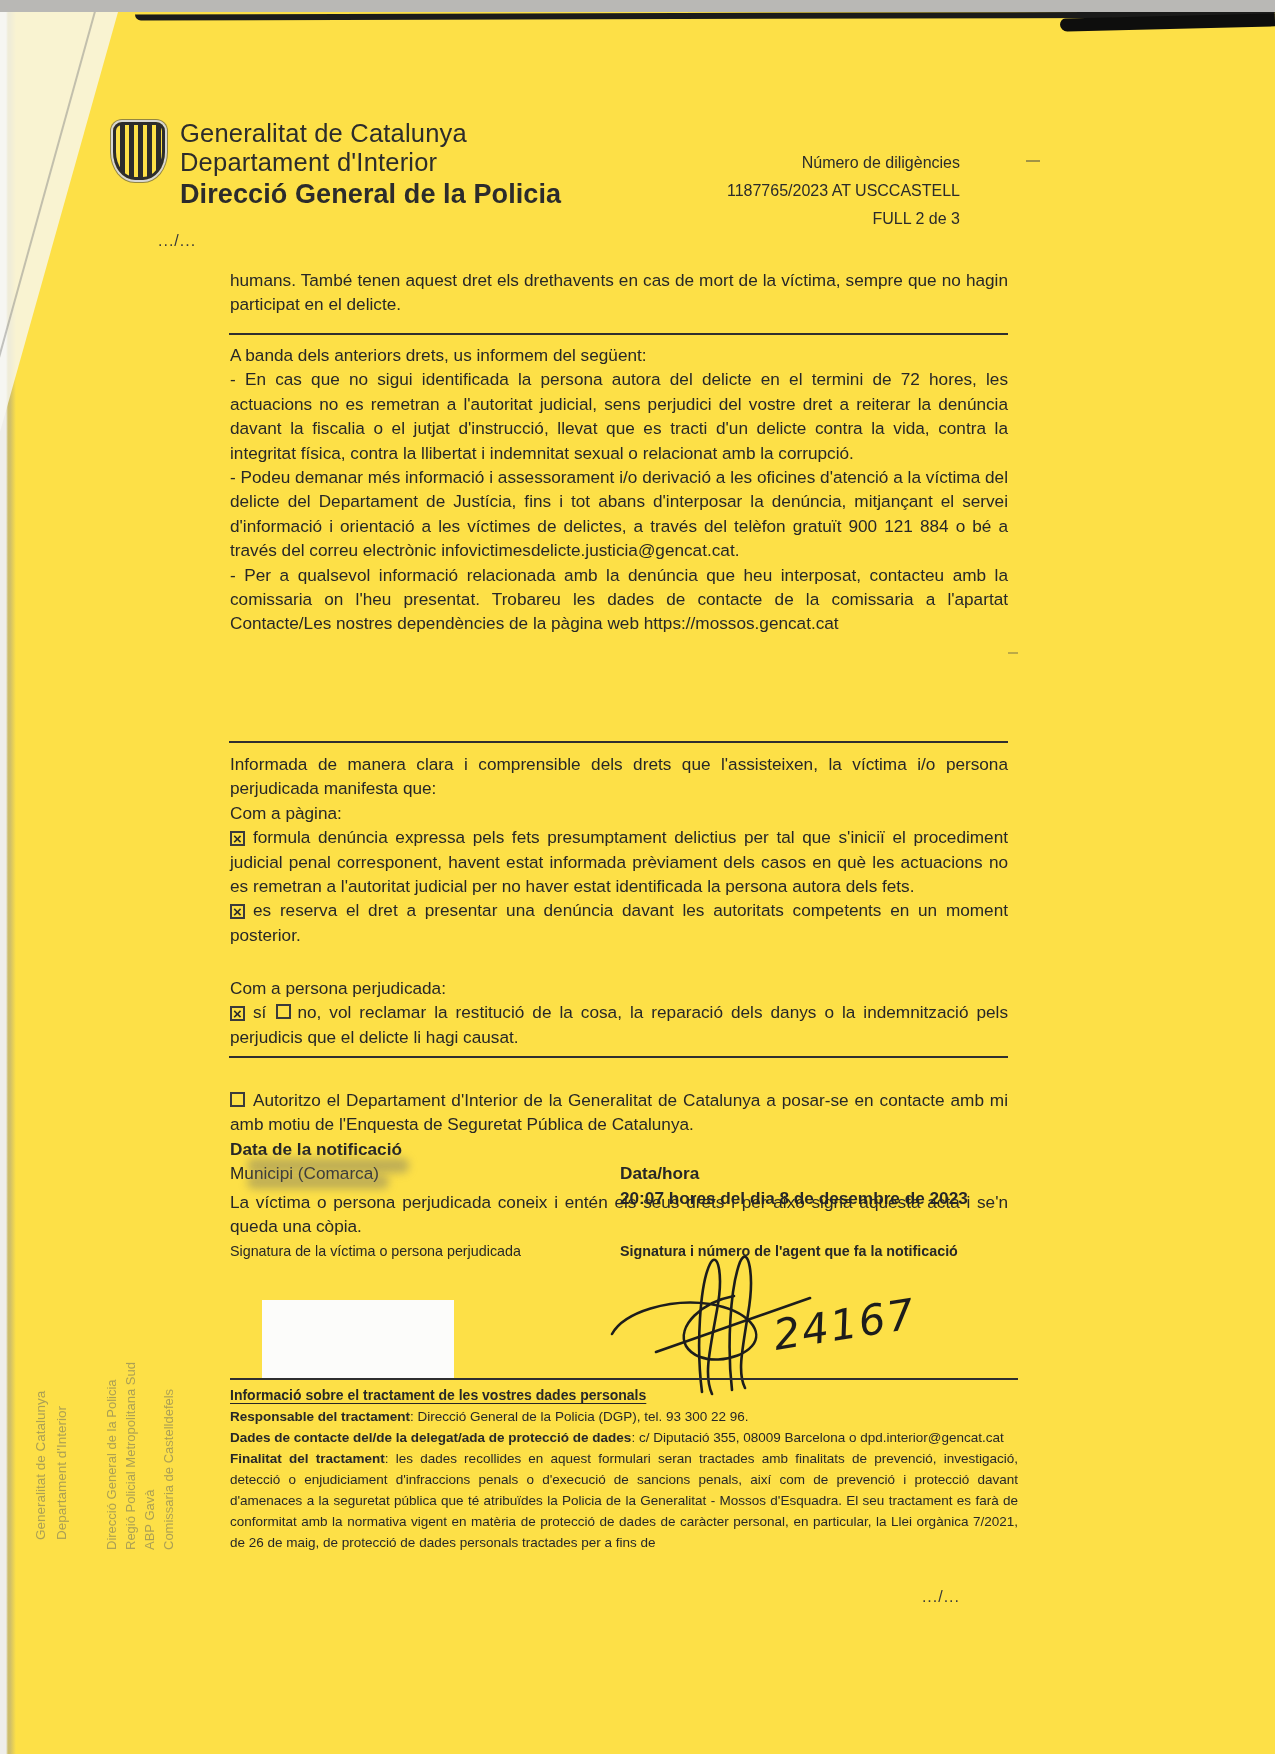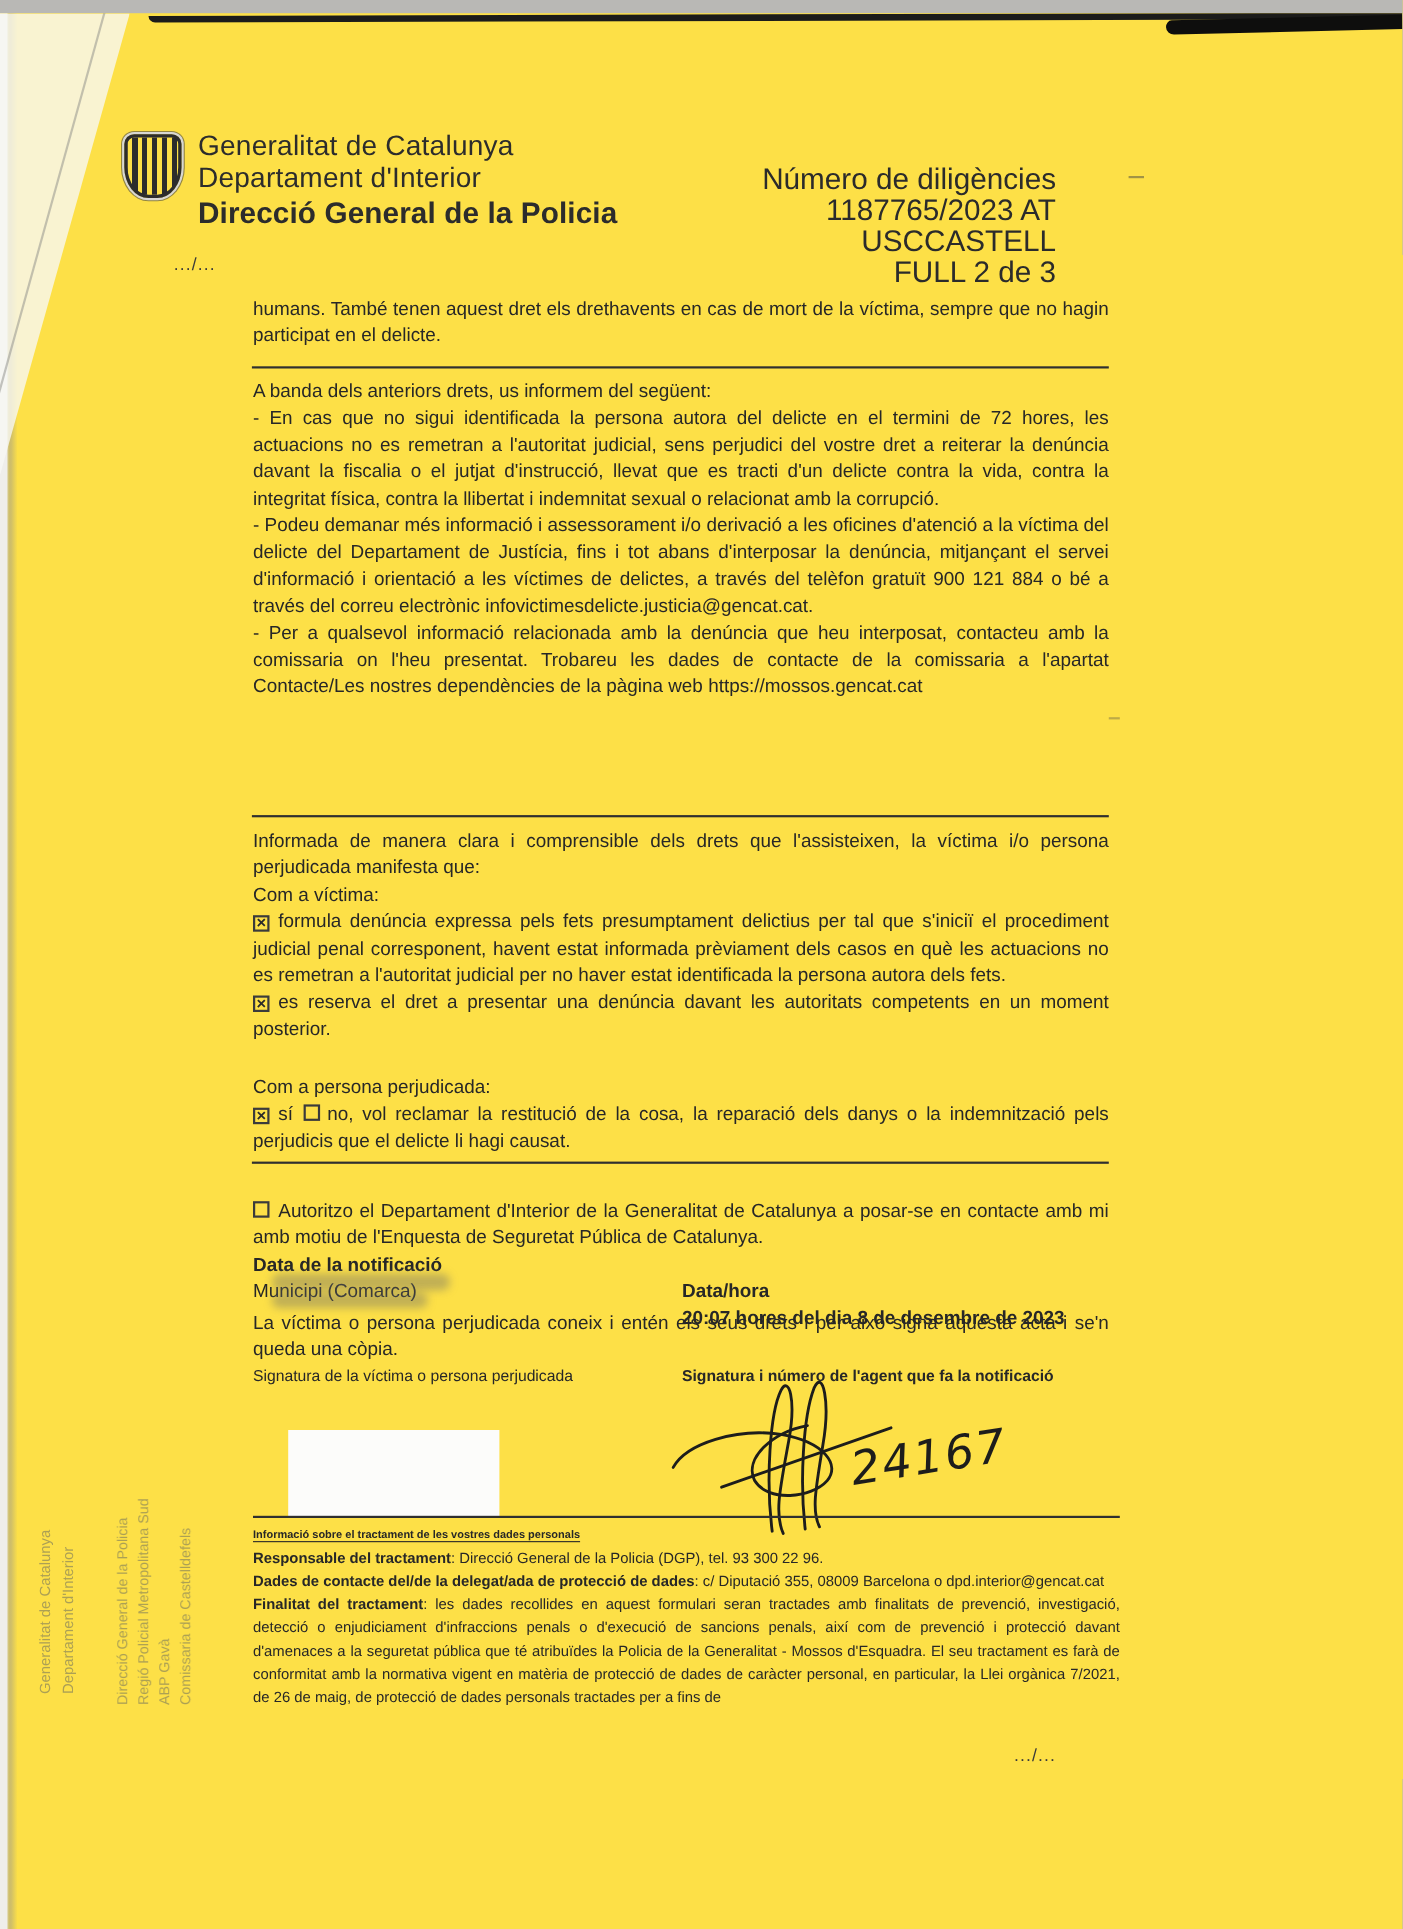--- a/index.html
+++ b/index.html
@@ -21,21 +21,21 @@
   .fold-line { position:absolute; left:96px; top:-8px; width:2px; height:436px;
     background:rgba(140,140,136,.5); transform:rotate(15.5deg); transform-origin:top left; }
   
   .logo { position:absolute; left:113px; top:110px; width:52px; height:58px;
     border:3px solid #2c2c2c; border-radius:9px 9px 22px 22px / 9px 9px 28px 28px;
     background:repeating-linear-gradient(90deg, rgba(0,0,0,0) 0 4px, #2c2c2c 4px 9px);
     box-shadow:0 0 0 2px #d8d7d3, 0 0 0 3px rgba(60,60,58,.55); box-sizing:border-box; }
   .org { position:absolute; left:180px; top:107px; line-height:29px; font-size:25.5px; letter-spacing:.2px; color:#2c2c2c; }
   .org .l3 { font-weight:700; font-size:27px; margin-top:3px; letter-spacing:.1px; }
   .ref { position:absolute; left:620px; top:137px; width:340px; text-align:right;
-    font-size:27px; line-height:28px; color:#2b2b2b; }
+    font-size:16px; line-height:28px; color:#2b2b2b; }
   .cont-top { position:absolute; left:158px; top:220px; font-size:16px; letter-spacing:1px; color:#3a3a3a; }
   
   .blk { position:absolute; left:230px; width:778px; font-size:17.2px; line-height:24.4px; }
   .blk p { margin:0; }
   .j { text-align:justify; }
   .rule { position:absolute; left:229px; width:779px; height:0; border-top:2px solid #2f2f2f; }
   .nw { white-space:nowrap; }
   .cb { display:inline-block; width:15px; height:15px; box-sizing:border-box;
     border:2px solid #3b3b3b; line-height:11px; text-align:center; font-size:15px;
     font-weight:700; vertical-align:-1px; margin-right:8px; color:#2a2a2a; background:transparent; }
@@ -45,21 +45,21 @@
   .col-l { width:390px; }
   .col-r { flex:1;font-weight:bold; }
   .small-label { font-size:14.3px; line-height:20px; }
   .smudge { position:absolute; background:rgba(108,108,104,.42); filter:blur(4px); border-radius:7px; }
   .redact { position:absolute; left:262px; top:1288px; width:192px; height:80px; background:#fcfcfa; }
   .sig-svg { position:absolute; left:598px; top:1238px; width:340px; height:150px; }
   
   .footer { position:absolute; left:230px; top:1366px; width:788px;
     border-top:2px solid #2f2f2f; padding-top:5px; font-size:13.5px; line-height:21px; }
   .footer p { margin:0; }
-  .footer .hd { font-weight:700; text-decoration:underline; text-underline-offset:3px; font-size:10px; }
+  .footer .hd { font-weight:700; text-decoration:underline; text-underline-offset:3px; font-size:14px; }
   .cont-bottom { position:absolute; left:230px; top:1576px; width:730px; text-align:right;
     font-size:16px; letter-spacing:1px; color:#3a3a3a; }
   
   .stamp { position:absolute; transform:rotate(-90deg); transform-origin:0 0;
     color:rgba(98,101,96,.52); white-space:nowrap; filter:blur(.3px); }
   .stamp1 { left:30px; top:1528px; font-size:13.5px; line-height:21px; }
   .stamp2 { left:102px; top:1538px; font-size:13px; line-height:19px; }
   .speck1 { position:absolute; left:1026px; top:148px; width:14px; height:2px; background:rgba(70,70,68,.5); }
   .speck2 { position:absolute; left:1008px; top:640px; width:10px; height:2px; background:rgba(70,70,68,.35); }
 </style>
@@ -103,21 +103,21 @@
     </p>
     <p class="j">
       <span>- Per a qualsevol informació relacionada amb la denúncia que heu interposat, contacteu amb la comissaria on l'heu presentat. Trobareu les dades de contacte de la comissaria a l'apartat Contacte/Les nostres dependències de la pàgina web </span><span class="nw">https://mossos.gencat.cat</span>
     </p>
   </div>
 
   <div class="rule" style="top:729px;"></div>
 
   <div class="blk" style="top:740px;">
     <p class="j">Informada de manera clara i comprensible dels drets que l'assisteixen, la víctima i/o persona perjudicada manifesta que:</p>
-    <p>Com a víctima:</p>
+    <p>Com a pàgina:</p>
     <p class="j">
       <span class="cb">×</span><span>formula denúncia expressa pels fets presumptament delictius per tal que s'iniciï el procediment judicial penal corresponent, havent estat informada prèviament dels casos en què les actuacions no es remetran a l'autoritat judicial per no haver estat identificada la persona autora dels fets.</span>
     </p>
     <p class="j">
       <span class="cb">×</span><span>es reserva el dret a presentar una denúncia davant les autoritats competents en un moment posterior.</span>
     </p>
   </div>
 
   <div class="blk" style="top:964px;">
     <p>Com a persona perjudicada:</p>

